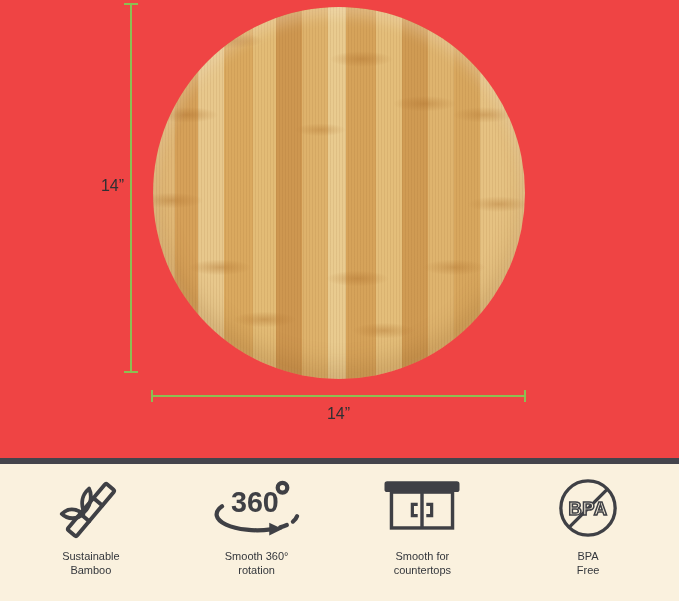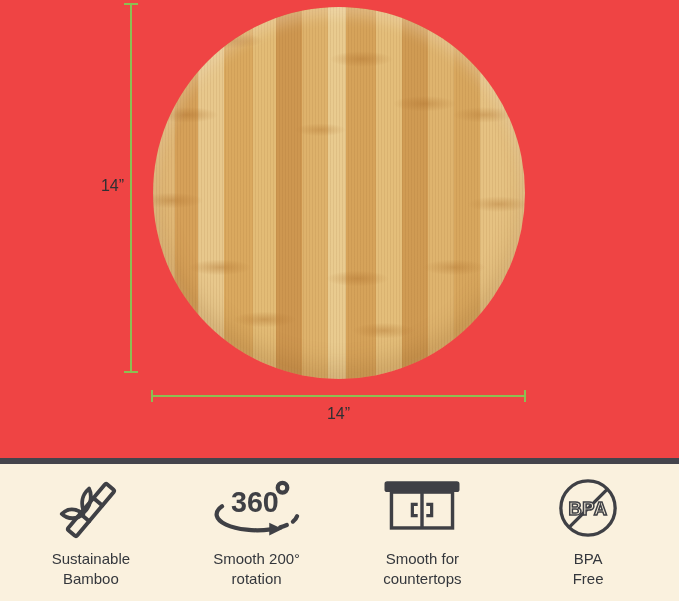--- a/index.html
+++ b/index.html
@@ -68,21 +68,21 @@
   }
   .feature {
     flex: 1 1 0;
     display: flex; flex-direction: column; align-items: center;
   }
   .feature-icon {
     height: 70px; display: flex; align-items: flex-start; justify-content: center;
   }
   .feature-label {
     margin-top: 3px;
-    font-size: 15px; line-height: 1.3; color: #34373C;
+    font-size: 11px; line-height: 1.3; color: #34373C;
     text-align: center; white-space: pre-line;
   }
   .ink { stroke: #3F4045; }
   .ink-fill { fill: #3F4045; }
 </style>
 </head>
 <body>
 
 <div class="stage">
 
@@ -121,21 +121,21 @@
     <div class="feature">
       <div class="feature-icon">
         <svg width="102" height="66" viewBox="0 0 96 62" fill="none">
           <path class="ink" stroke-width="4" stroke-linecap="round" d="M 15.1 28.5 A 38 15 0 0 0 61 50.1"></path>
           <path class="ink" stroke-width="4" stroke-linecap="round" stroke-dasharray="6.5 6.5" d="M 69.8 48.3 A 38 15 0 0 0 84.7 32.1"></path>
           <path class="ink-fill" d="M 59.5 44 L 72 49.8 L 59.5 56 Z"></path>
           <circle class="ink" cx="72" cy="11" r="4.5" stroke-width="4"></circle>
           <text x="46" y="34" text-anchor="middle" font-size="27" font-weight="bold" fill="#3F4045" font-family="Liberation Sans, sans-serif">360</text>
         </svg>
       </div>
-      <div class="feature-label">Smooth 200°
+      <div class="feature-label">Smooth 360°
 rotation</div>
     </div>
 
     <div class="feature">
       <div class="feature-icon">
         <svg width="82" height="60" viewBox="0 0 76 56" fill="none">
           <rect class="ink-fill" x="3" y="5" width="70" height="10" rx="2.5"></rect>
           <rect class="ink" x="9.5" y="15" width="57" height="33.5" stroke-width="3.2"></rect>
           <line class="ink" x1="38" y1="15" x2="38" y2="48.5" stroke-width="3.2"></line>
           <path class="ink" stroke-width="3" d="M34 26.5 h-5 v10.5 h5"></path>

